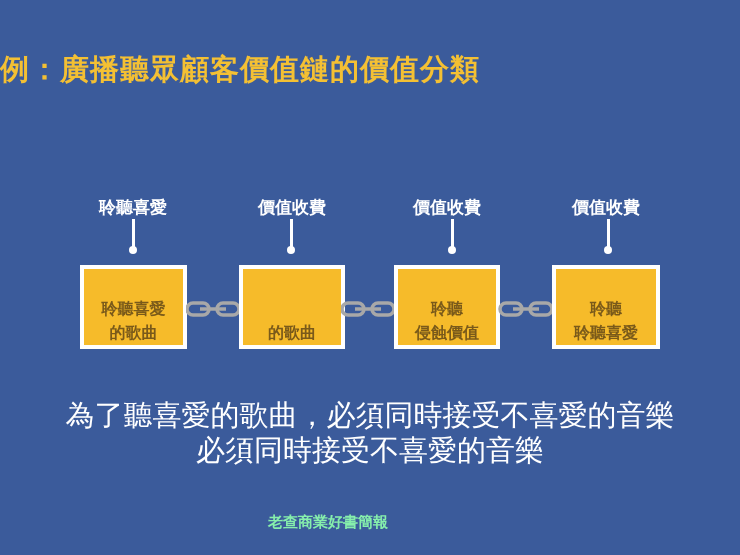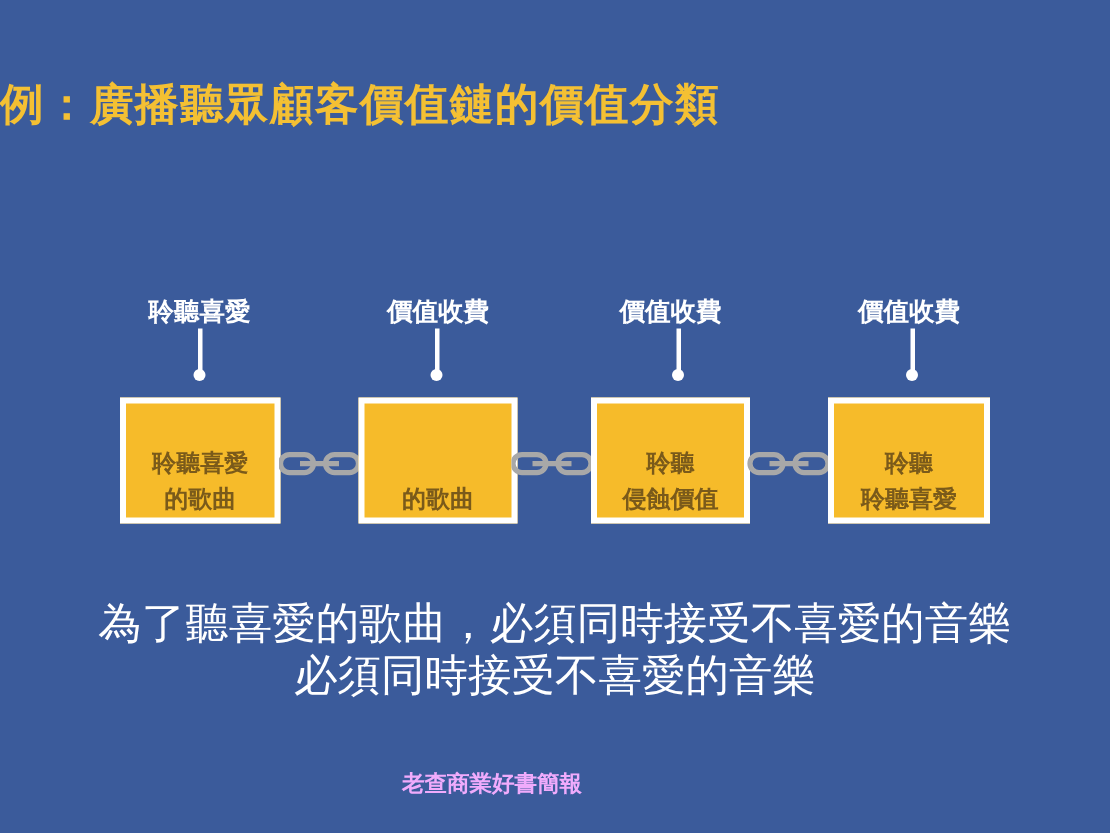--- a/index.html
+++ b/index.html
@@ -79,21 +79,21 @@
       color: #ffffff;
       font-size: 29px;
       line-height: 34px;
     }
     .footer {
       position: absolute;
       left: 0;
       top: 513px;
       width: 656px;
       text-align: center;
-      color: #f0abfc;
+      color: #86efac;
       font-size: 15px;
       font-weight: bold;
     }
   </style>
 </head>
 <body>
 
 <div class="title">例：廣播聽眾顧客價值鏈的價值分類</div>
 
 <div class="stage-label" style="left:63px;">聆聽喜愛</div>

